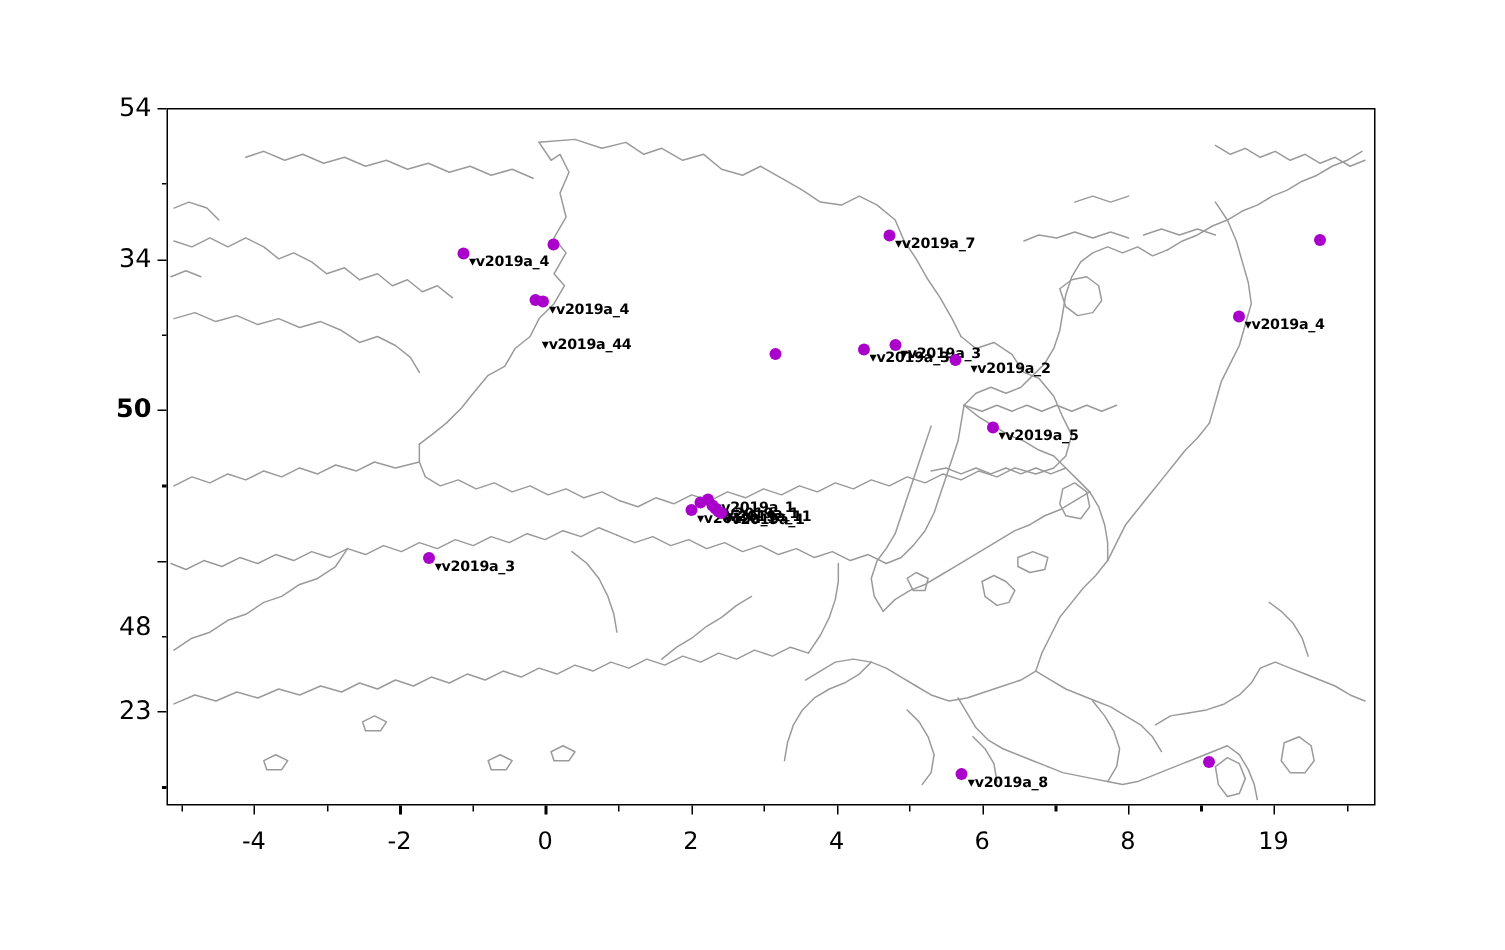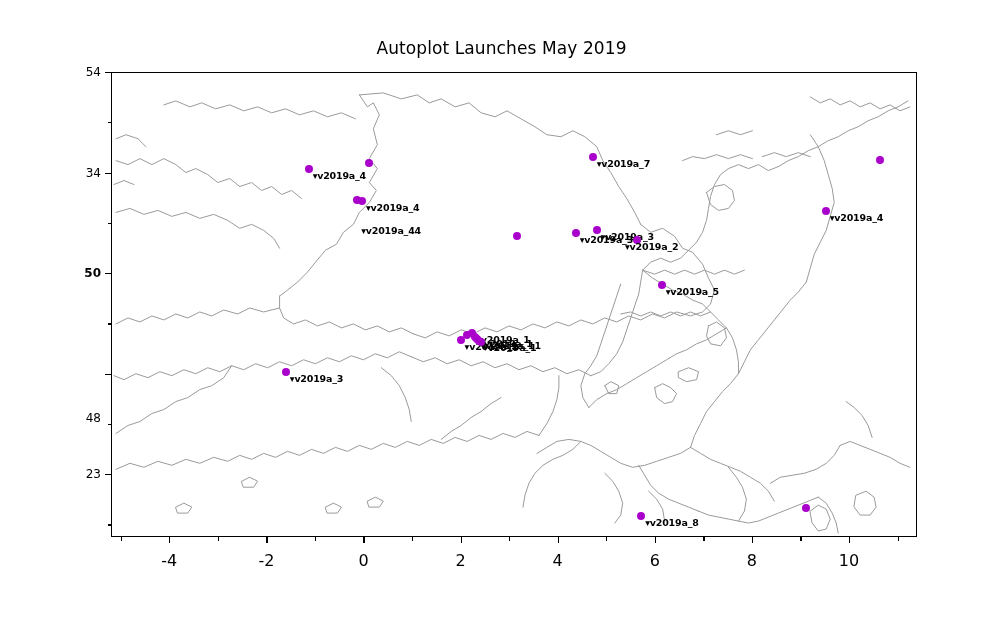--- a/index.html
+++ b/index.html
@@ -77,21 +77,21 @@
   .ticklabel-x {
     position: absolute;
     font-size: 16px;
     color: #000000;
     text-align: center;
     transform: translateX(-50%);
     white-space: nowrap;
   }
   .ticklabel-y {
     position: absolute;
-    font-size: 12px;
+    font-size: 17px;
     color: #000000;
     text-align: right;
     transform: translateY(-50%);
     white-space: nowrap;
   }
 
   
   .datapoint {
     position: absolute;
     width: 8px;
@@ -110,21 +110,20 @@
     font-weight: 700;
     letter-spacing: -0.2px;
     transform: translateY(-50%);
   }
 </style>
 </head>
 <body>
 
 <div id="figure">
 
-  <div id="plot-title">Autoplot Launches May 2019</div>
 
   <div id="axes-area">
 
     <svg id="map-svg" viewBox="0 0 806 465" preserveAspectRatio="none">
       <g fill="none" stroke="#9a9a9a" stroke-width="1" stroke-linejoin="round" stroke-linecap="round">
 
         <path d="M248 22 L256 34 L262 30 L268 42 L262 56 L266 72 L258 86 L266 96 L258 110 L265 118 L258 130 L248 140 L242 152 L232 160 L225 172 L214 178 L204 190 L196 200 L186 210 L176 218 L168 224"></path>
         <path d="M248 22 L272 20 L290 26 L306 22 L318 30 L330 26 L344 34 L358 30 L370 40 L384 44 L396 38 L410 46 L424 54 L436 62 L450 64 L462 58 L474 64 L486 74 L492 88 L500 100 L508 114 L516 126 L524 140 L530 152"></path>
         <path d="M530 152 L540 160 L552 156 L564 164 L572 176 L582 180 L592 192 L598 206 L604 218 L600 232 L592 240 L580 244 L566 240 L554 246 L542 242 L530 248 L518 244 L506 250 L494 246 L482 252 L470 248 L458 254 L446 250 L434 256 L422 252 L410 258 L398 254 L386 260 L374 256 L362 262 L350 258 L338 264 L326 260 L314 266 L302 262"></path>
         <path d="M302 262 L290 256 L278 260 L266 254 L254 258 L242 252 L230 256 L218 250 L206 254 L194 248 L182 252 L172 246 L168 236 L168 224"></path>
@@ -215,21 +214,21 @@
         <div class="point-label" style="left: 484.687px; top: 90.4541px;">▾v2019a_7</div>
         <div class="datapoint" style="left: 768.128px; top: 86.9676px; background: rgb(170, 0, 204);"></div>
         <div class="datapoint" style="left: 713.747px; top: 138.243px; background: rgb(170, 0, 204);"></div>
         <div class="point-label" style="left: 717.747px; top: 144.243px;">▾v2019a_4</div>
         <div class="datapoint" style="left: 405.428px; top: 163.378px; background: rgb(170, 0, 204);"></div>
         <div class="datapoint" style="left: 463.693px; top: 159.859px; background: rgb(170, 0, 204);"></div>
         <div class="point-label" style="left: 467.693px; top: 165.859px;">▾v2019a_3</div>
         <div class="datapoint" style="left: 484.571px; top: 156.843px; background: rgb(170, 0, 204);"></div>
         <div class="point-label" style="left: 488.571px; top: 162.843px;">▾v2019a_3</div>
         <div class="datapoint" style="left: 525.357px; top: 167.4px; background: rgb(170, 0, 204);"></div>
-        <div class="point-label" style="left: 513px; top: 173.4px;">▾v2019a_2</div>
+        <div class="point-label" style="left: 535px; top: 173.4px;">▾v2019a_2</div>
         <div class="datapoint" style="left: 549.634px; top: 212.141px; background: rgb(170, 0, 204);"></div>
         <div class="point-label" style="left: 553.634px; top: 218.141px;">▾v2019a_5</div>
         <div class="datapoint" style="left: 348.619px; top: 267.438px; background: rgb(170, 0, 204);"></div>
         <div class="point-label" style="left: 352.619px; top: 273.438px;">▾v2019a_1</div>
         <div class="datapoint" style="left: 355.417px; top: 262.411px; background: rgb(170, 0, 204);"></div>
         <div class="datapoint" style="left: 360.272px; top: 260.4px; background: rgb(170, 0, 204);"></div>
         <div class="point-label" style="left: 364.272px; top: 266.4px;">▾v2019a_1</div>
         <div class="datapoint" style="left: 363.186px; top: 264.422px; background: rgb(170, 0, 204);"></div>
         <div class="point-label" style="left: 367.186px; top: 270.422px;">▾v2019a_1</div>
         <div class="datapoint" style="left: 365.128px; top: 266.432px; background: rgb(170, 0, 204);"></div>
@@ -255,21 +254,21 @@
       <div class="ticklabel-x" style="left: 363.482px; top: 551px;">0</div>
       <div class="tick-major-x" style="left: 460.59px; top: 537px;"></div>
       <div class="ticklabel-x" style="left: 460.59px; top: 551px;">2</div>
       <div class="tick-major-x" style="left: 557.699px; top: 537px;"></div>
       <div class="ticklabel-x" style="left: 557.699px; top: 551px;">4</div>
       <div class="tick-major-x" style="left: 654.807px; top: 537px;"></div>
       <div class="ticklabel-x" style="left: 654.807px; top: 551px;">6</div>
       <div class="tick-major-x" style="left: 751.916px; top: 537px;"></div>
       <div class="ticklabel-x" style="left: 751.916px; top: 551px;">8</div>
       <div class="tick-major-x" style="left: 849.024px; top: 537px;"></div>
-      <div class="ticklabel-x" style="left: 849.024px; top: 551px;">10</div>
+      <div class="ticklabel-x" style="left: 849.024px; top: 551px;">19</div>
       <div class="tick-minor-x" style="left: 120.711px; top: 537px;"></div>
       <div class="tick-minor-x" style="left: 217.819px; top: 537px;"></div>
       <div class="tick-minor-x" style="left: 314.928px; top: 537px;"></div>
       <div class="tick-minor-x" style="left: 412.036px; top: 537px;"></div>
       <div class="tick-minor-x" style="left: 509.145px; top: 537px;"></div>
       <div class="tick-minor-x" style="left: 606.253px; top: 537px;"></div>
       <div class="tick-minor-x" style="left: 703.361px; top: 537px;"></div>
       <div class="tick-minor-x" style="left: 800.47px; top: 537px;"></div>
       <div class="tick-minor-x" style="left: 897.578px; top: 537px;"></div>
       <div class="tick-major-y" style="left: 105px; top: 474.162px;"></div>

